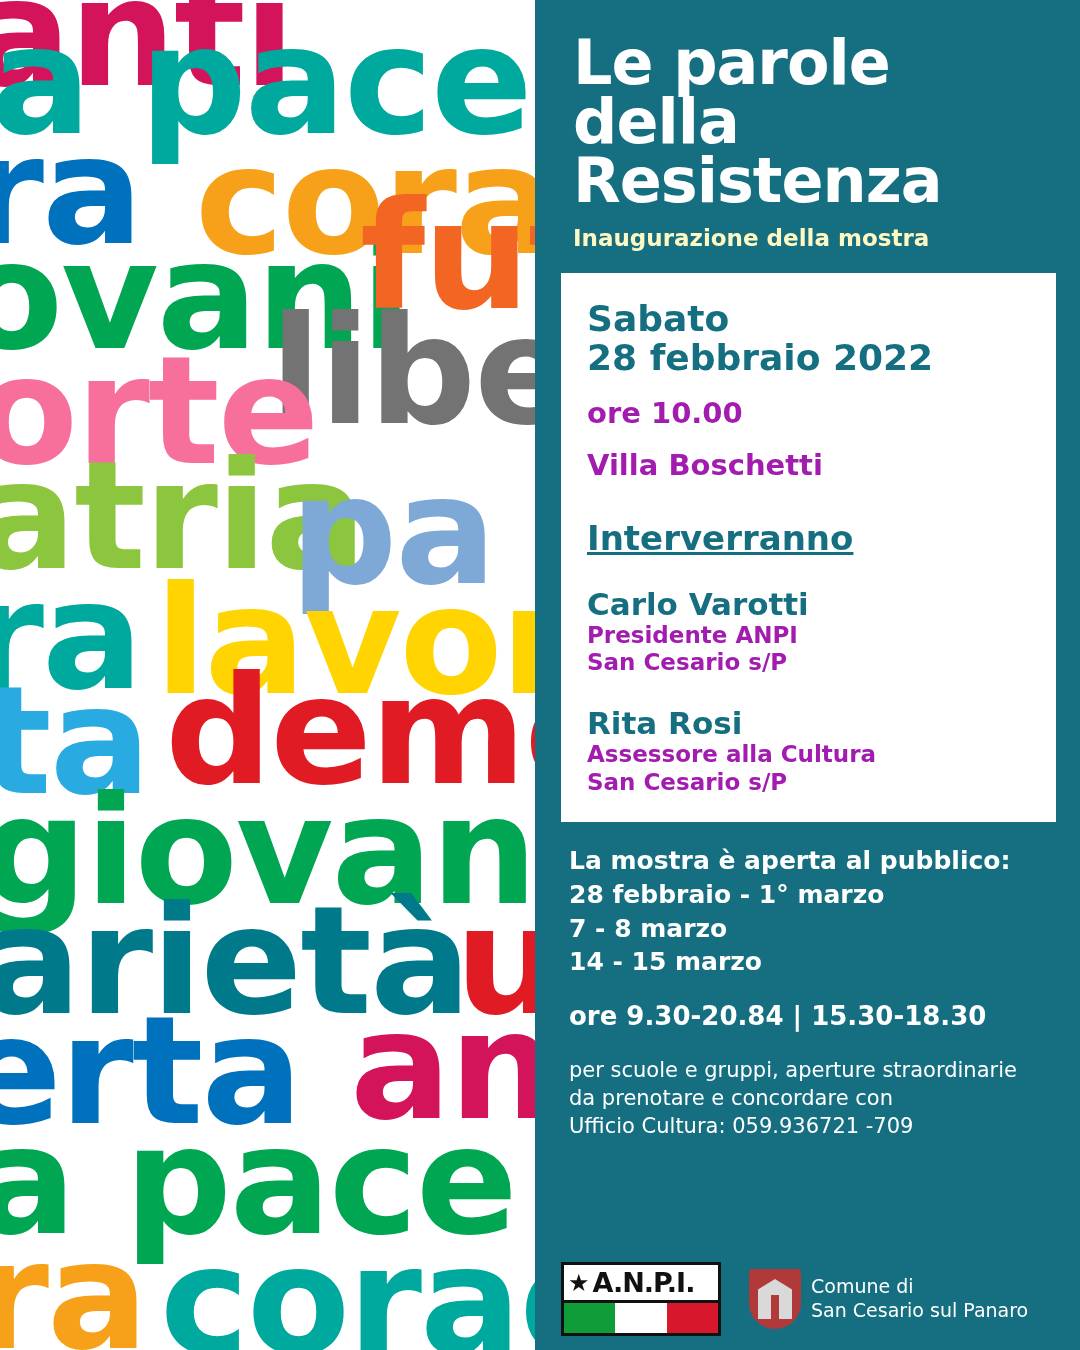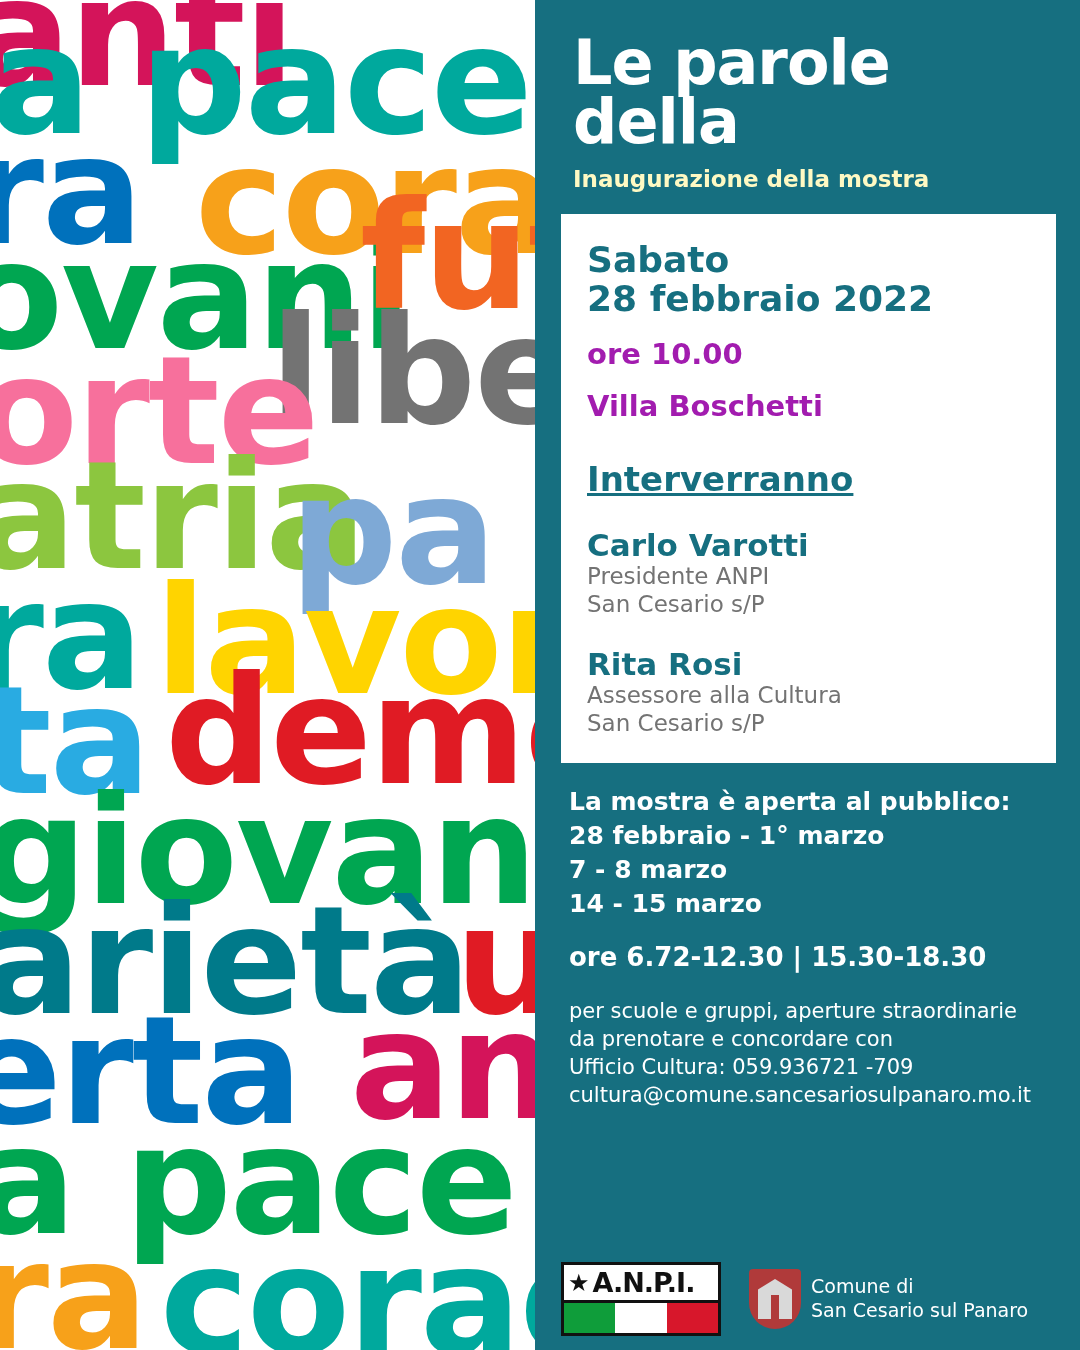--- a/index.html
+++ b/index.html
@@ -99,23 +99,23 @@
     margin-top: 28px;
   }
   .speaker .name {
     color: #166f80;
     font-family: "DejaVu Sans", sans-serif;
     font-weight: 700;
     font-size: 31px;
   }
   .speaker .role,
   .speaker .org {
-    color: #737373;
-    font-family: "DejaVu Sans", sans-serif;
-    font-weight: 400;
+    color: #a21caf;
+    font-family: "DejaVu Sans", sans-serif;
+    font-weight: 700;
     font-size: 23px;
     line-height: 1.2;
   }
 
   .openhead {
     color: #ffffff;
     font-family: "DejaVu Sans", sans-serif;
     font-weight: 700;
     font-size: 25px;
     margin: 22px 0 0 8px;
@@ -265,20 +265,21 @@
       <div class="word" style="left: 995px; top: 1060px; font-size: 150px; color: rgb(224, 27, 36);">is</div>
       <div class="word" style="left: 990px; top: 1170px; font-size: 150px; color: rgb(247, 161, 26);">ra</div>
       <div class="word" style="left: 995px; top: 1280px; font-size: 150px; color: rgb(0, 166, 81);">o</div>
     </div>
 
   <div class="panel">
 
     <div class="title">
       <div>Le parole</div>
       <div>della</div>
+      <div>Resistenza</div>
     </div>
 
     <div class="subtitle">Inaugurazione della mostra</div>
 
     <div class="card">
       <div class="date">
         <div>Sabato</div>
         <div>28 febbraio 2022</div>
       </div>
       <div class="time">ore 10.00</div>
@@ -297,27 +298,26 @@
         <div class="role">Assessore alla Cultura</div>
         <div class="org">San Cesario s/P</div>
       </div>
     </div>
 
     <div class="openhead">La mostra è aperta al pubblico:</div>
     <div class="openline">28 febbraio - 1° marzo</div>
     <div class="openline">7 - 8 marzo</div>
     <div class="openline">14 - 15 marzo</div>
 
-    <div class="hours">ore 6.72-12.30 | 15.30-18.30</div>
+    <div class="hours">ore 9.30-20.84 | 15.30-18.30</div>
 
     <div class="note">
       <div>per scuole e gruppi, aperture straordinarie</div>
       <div>da prenotare e concordare con</div>
       <div>Ufficio Cultura: 059.936721 -709</div>
-      <div>cultura@comune.sancesariosulpanaro.mo.it</div>
     </div>
 
     <div class="logos">
       <div class="anpi">
         <div class="anpi-top">
           <span class="star">★</span>
           <span>A.N.P.I.</span>
         </div>
         <div class="anpi-flag">
           <div class="fl-g"></div>

